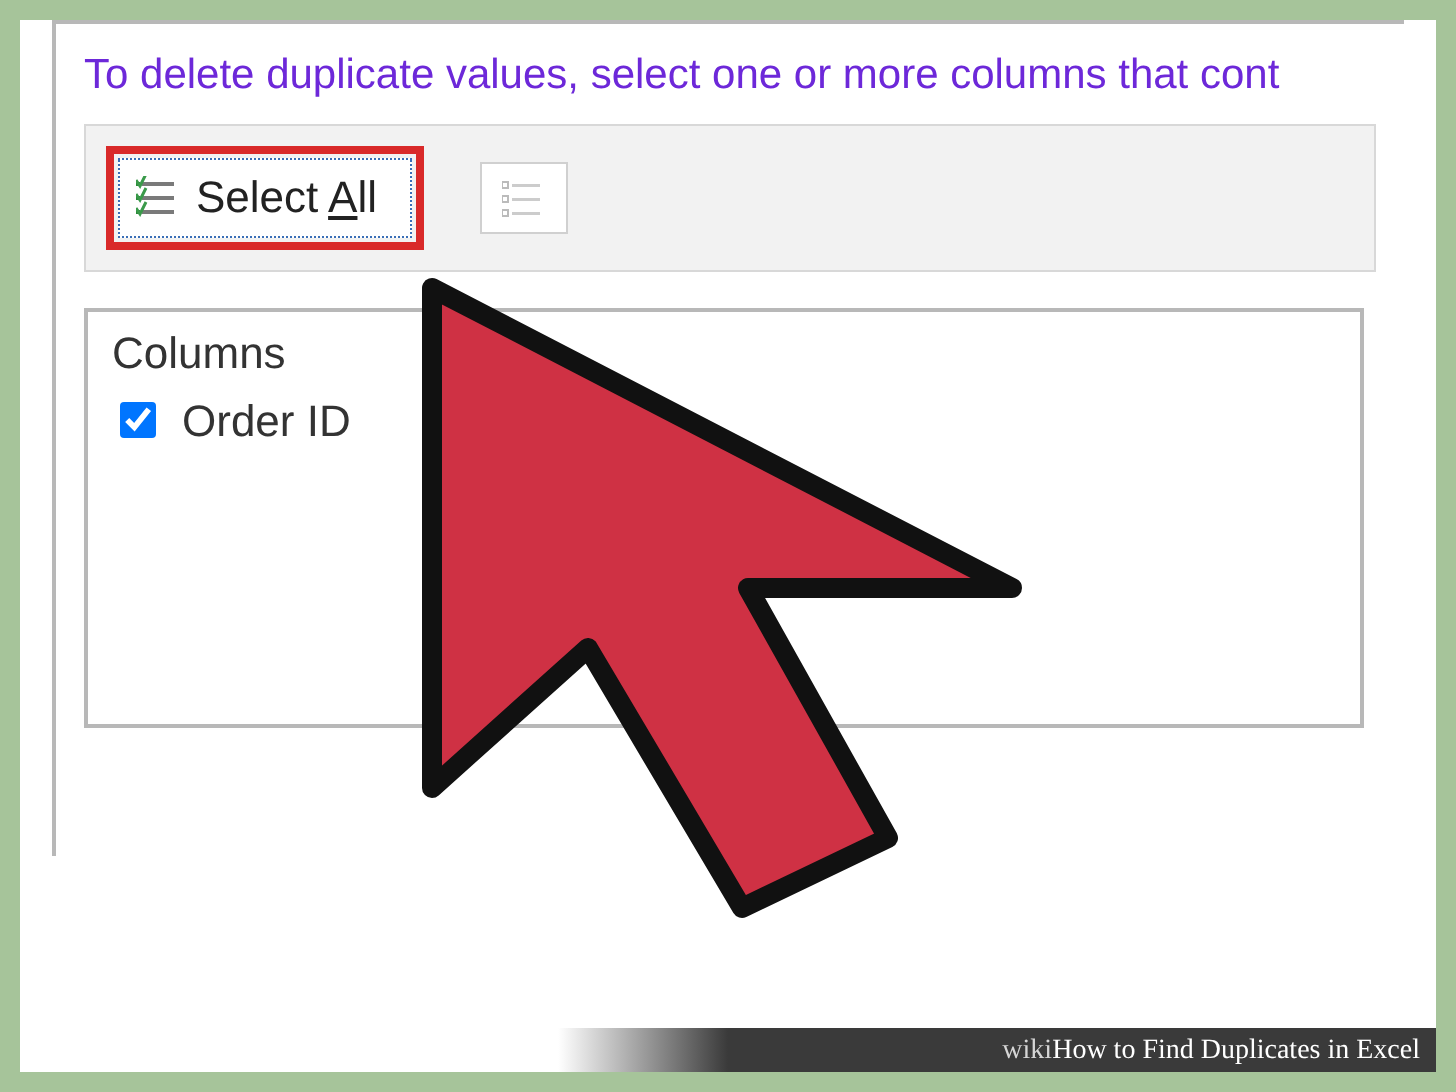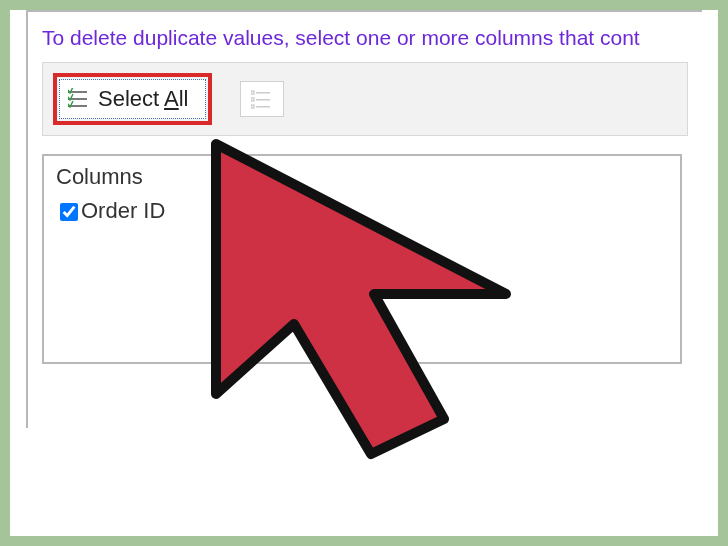--- a/index.html
+++ b/index.html
@@ -94,21 +94,22 @@
     box-sizing: border-box;
     width: 640px;
   }
   .columns-header {
     font-size: 22px;
     color: #333;
     margin-bottom: 6px;
   }
   .column-item {
     display: flex;
-    align-items: flex-end;
+    align-items: flex-start;
+    gap: 10px;
     font-size: 22px;
     color: #333;
     padding: 2px 0;
   }
   .column-item input[type=checkbox] {
     width: 18px;
     height: 18px;
   }
   .arrow-overlay {
     position: absolute;
@@ -205,14 +206,19 @@
                L 10 260
                L 88 190
                L 165 320
                L 238 285
                L 168 160
                L 300 160
                Z" fill="#cf3144" stroke="#111" stroke-width="10" stroke-linejoin="round"></path>
     </svg>
   </div>
 
+  <div class="watermark">
+    <span>
+      <span class="wiki wiki-light">wiki</span><span class="wiki wiki-bold">H</span><span class="wiki wiki-bold">ow to Find Duplicates in Excel</span>
+    </span>
+  </div>
 
 </div>
 
 </body></html>

